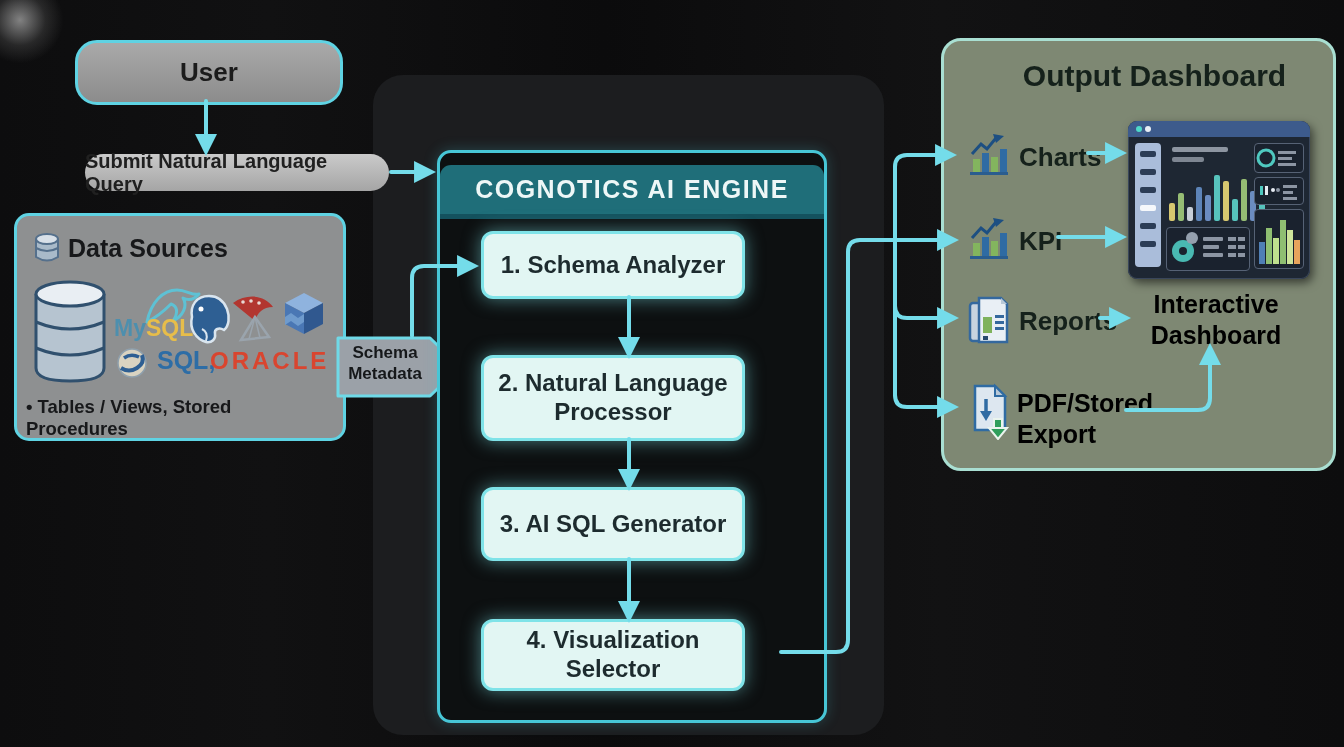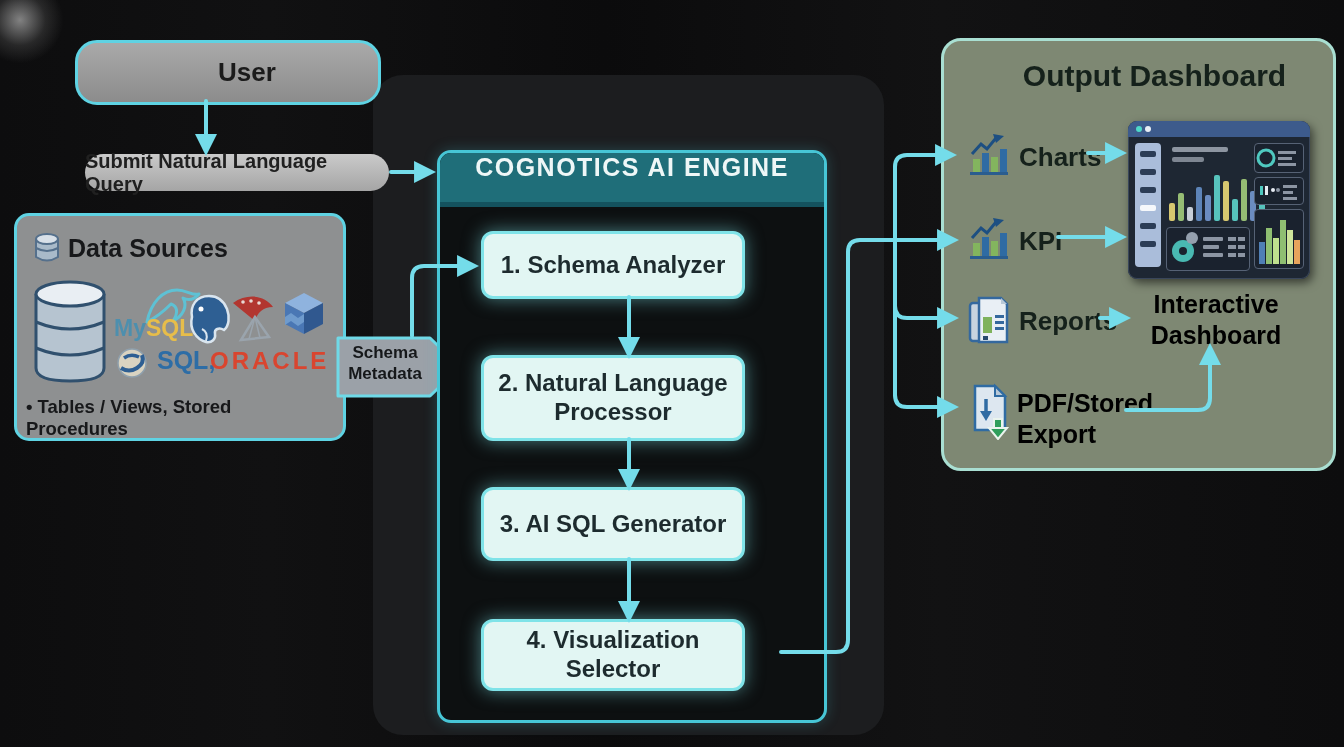--- a/index.html
+++ b/index.html
@@ -6,27 +6,27 @@
   #canvas{
     position:relative;width:1344px;height:747px;overflow:hidden;
     background:linear-gradient(90deg,#0d0d0e 0%,#111112 20%,#0b0b0c 45%,#121213 70%,#0d0d0e 100%);
     font-family:"Liberation Sans",sans-serif;font-weight:700;
   }
   .abs{position:absolute;}
   .blob{width:90px;height:90px;left:-25px;top:-25px;border-radius:50%;
     background:radial-gradient(circle,rgba(150,150,150,.85) 0%,rgba(80,80,80,.4) 40%,transparent 68%);}
   .panel{left:373px;top:75px;width:511px;height:660px;background:#1c1d1f;border-radius:30px;}
   .graybox{background:linear-gradient(180deg,#a9a9a9,#8c8c8c);border:3px solid #5fd3e3;border-radius:22px;
-    display:flex;align-items:center;justify-content:center;color:#1b1b1b;padding-left:38px;}
+    display:flex;align-items:center;justify-content:center;color:#1b1b1b;}
   .pill{background:linear-gradient(180deg,#cacaca,#a5a5a5);border-radius:19px;
     display:flex;align-items:center;justify-content:flex-end;color:#202020;}
   .dsbox{background:#8e9091;border:3px solid #5fd3e3;border-radius:15px;color:#17181a;}
   .engine{background:#0d1011;border:3px solid #47c6d6;border-radius:14px;box-shadow:0 0 14px rgba(70,200,215,.25);}
-  .engine-header{left:0;top:0;right:0;height:49px;background:#1f6e79;border-radius:11px 11px 0 0;
-    border-bottom:5px solid #14525e;display:flex;justify-content:center;
+  .engine-header{left:0;top:12px;right:0;height:49px;background:#1f6e79;border-radius:11px 11px 0 0;
+    border-bottom:5px solid #14525e;display:flex;align-items:center;justify-content:center;
     color:#eef7f7;font-size:25px;letter-spacing:1.5px;}
   .step{left:41px;width:264px;background:#e2f6f3;border:3px solid #7fe3e8;border-radius:12px;
     box-shadow:0 0 18px rgba(130,235,240,.5);display:flex;align-items:center;justify-content:center;
     text-align:center;color:#1d2b2e;font-size:24px;line-height:1.2;padding:0 6px;box-sizing:border-box;}
   .outbox{background:#7e8873;border:3px solid #a9dfd2;border-radius:20px;color:#15211b;}
   .olabel{color:#15211b;font-size:26px;}
   .mock{background:#1e2733;border-radius:9px;box-shadow:3px 4px 10px rgba(0,0,0,.55),inset 0 0 0 1px #39465a;}
   .mock-bar{height:16px;background:#3d5b8c;border-radius:9px 9px 0 0;position:relative;}
   .dot{position:absolute;width:6px;height:6px;border-radius:50%;top:5px;}
   .sbar{position:absolute;left:5px;width:16px;height:6px;border-radius:2px;background:#2c3d56;}

